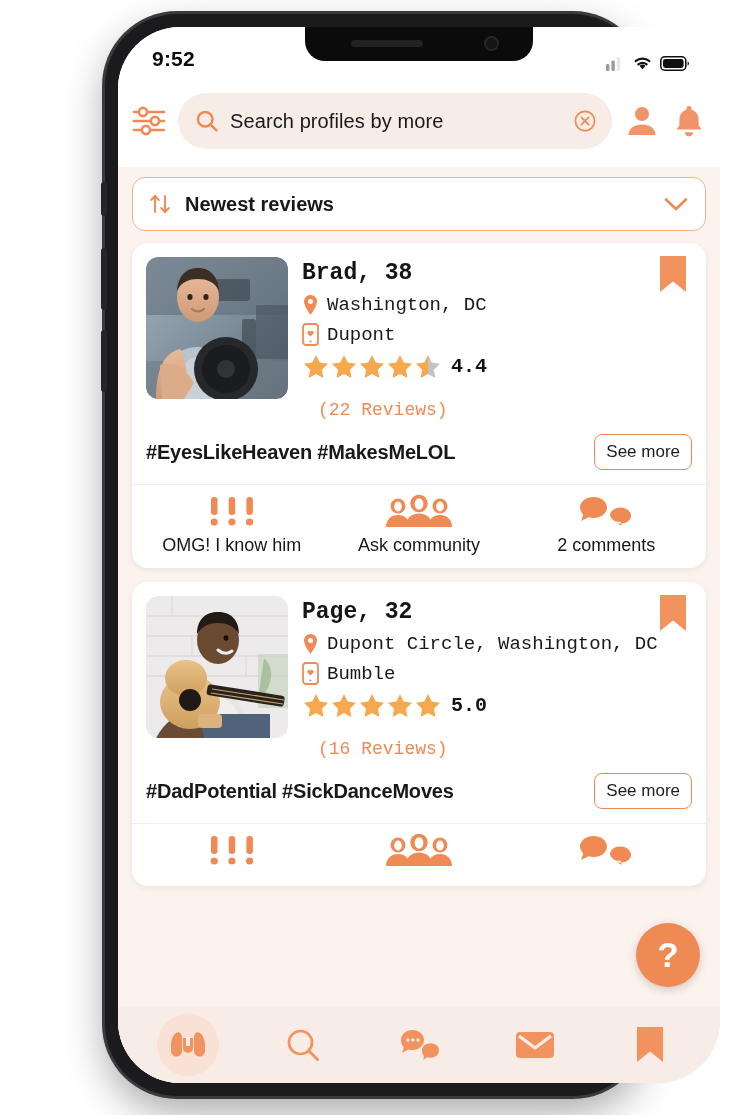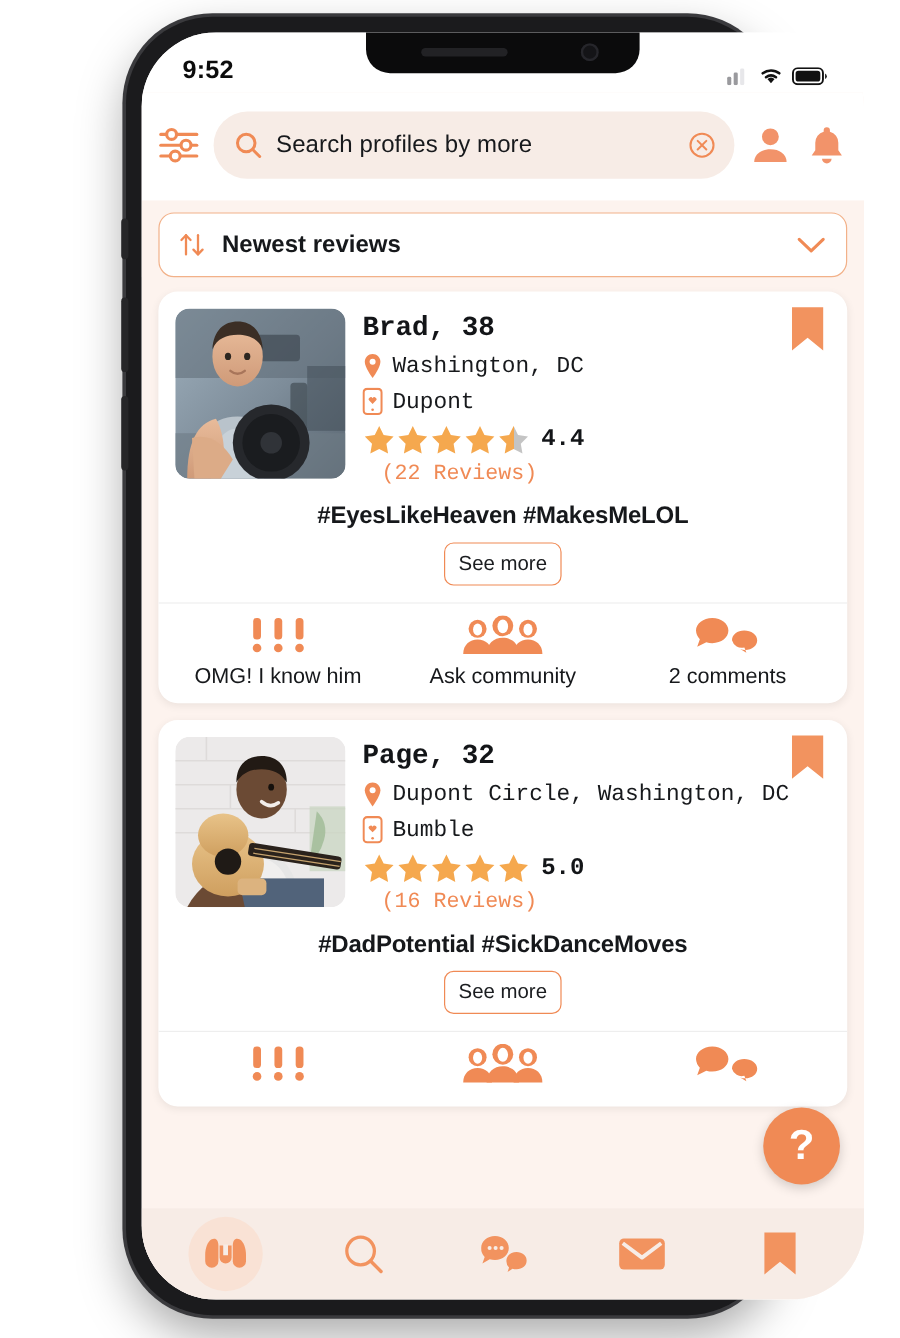--- a/index.html
+++ b/index.html
@@ -90,26 +90,26 @@
   .card-top{ display:flex; padding:14px 14px 4px 14px; gap:14px; position:relative; }
   .avatar{ width:142px; height:142px; border-radius:12px; flex:0 0 auto;
            overflow:hidden; position:relative; }
   .info{ flex:1 1 auto; min-width:0; padding-top:3px;font-family:Liberation Mono, monospace; }
   .pname{ font-size:23px; font-weight:700; color:#131518; margin-bottom:8px; }
   .meta{ display:flex; align-items:center; gap:8px; margin-bottom:7px; }
   .meta-text{ font-size:19px; color:#17191c; white-space:nowrap; }
   .rate-row{ display:flex; align-items:center; gap:9px; margin-top:2px; }
   .stars{ display:flex; gap:1px; }
   .rate-num{ font-size:20px; font-weight:700; color:#131518; }
-  .rev-count{ font-size:18px; color:#f08a55; margin-top:5px; padding-left:16px; }
+  .rev-count{ font-size:18px; color:#f08a55; margin-top:20px; padding-left:16px; }
   .bookmark{ position:absolute; right:18px; top:12px; }
 
   .tag-row{
-    display:flex; align-items:center; 
-    padding:10px 14px 14px 14px; gap:10px;flex-direction:column;
+    display:flex; align-items:center; justify-content:space-between;
+    padding:10px 14px 14px 14px; gap:10px;
   }
   .tags{ font-size:20px; font-weight:700; color:#16181b; letter-spacing:-.2px; }
   .see-more{
     border:1.5px solid #f08a55; border-radius:8px; background:#fff;
     padding:7px 11px; font-size:17px; color:#1b1d20; white-space:nowrap;
   }
 
   .actions{
     border-top:1px solid #eeeeee; display:flex; padding:10px 6px 12px 6px;
   }

